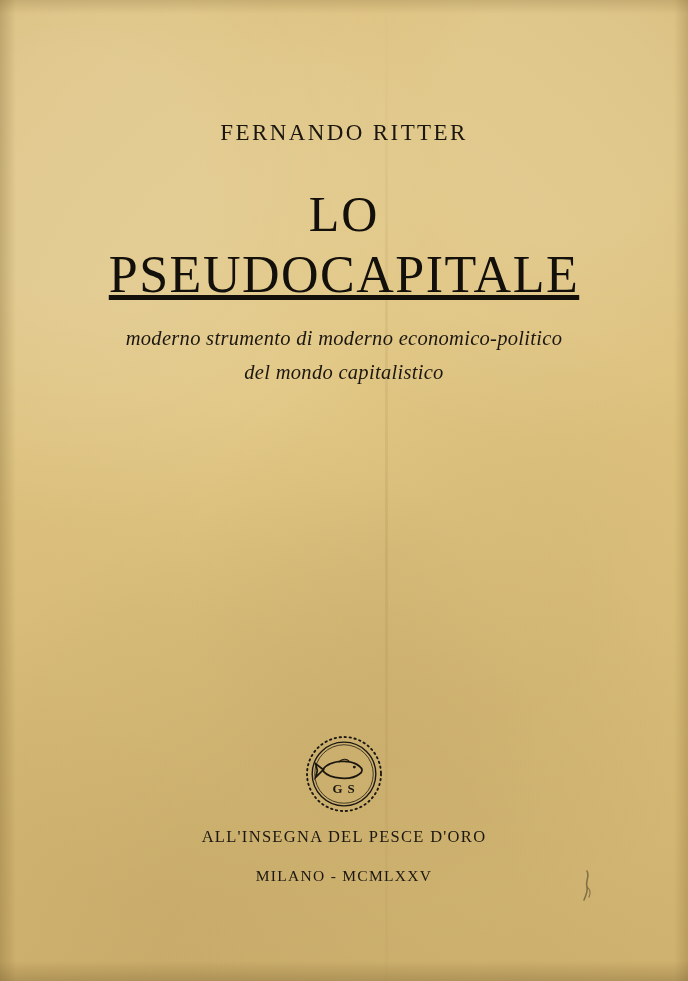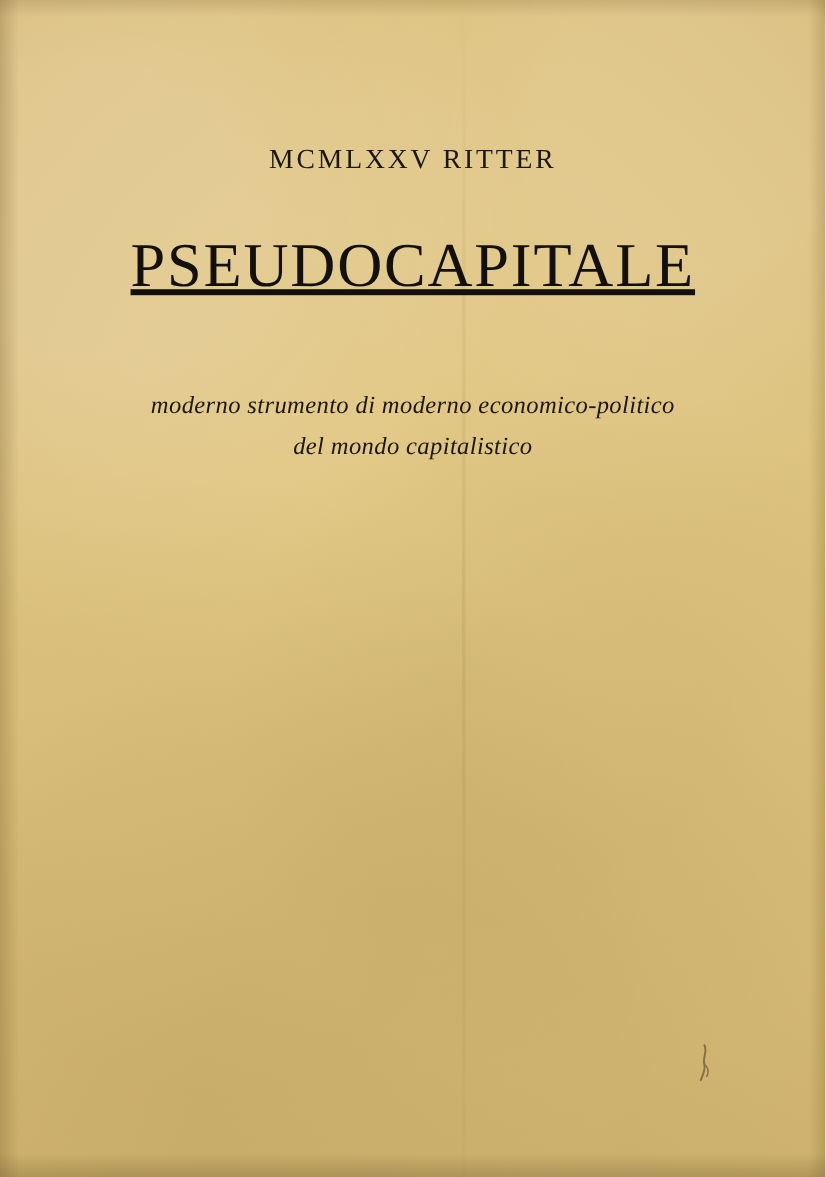--- a/index.html
+++ b/index.html
@@ -173,31 +173,54 @@
 
 <div id="cover">
 
   <div class="edge-top"></div>
   <div class="edge-left"></div>
   <div class="edge-right"></div>
   <div class="edge-bottom"></div>
 
   <div class="content">
 
-    <div class="author">MCMLXXV RITTER</div>
+    <div class="author">FERNANDO RITTER</div>
 
     <div class="title">
+      <span class="title-line1">LO</span>
       <span class="title-line2">PSEUDOCAPITALE</span>
     </div>
 
     <div class="subtitle">
       <div>moderno strumento di moderno economico-politico</div>
       <div>del mondo capitalistico</div>
     </div>
 
+    <div class="imprint">
+
+      <svg class="logo" viewBox="0 0 100 100">
+
+        <circle cx="50" cy="50" r="43" fill="none" stroke="#1b1710" stroke-width="2.2" stroke-dasharray="1.6 4.2" stroke-linecap="round"></circle>
+        <circle cx="50" cy="50" r="37" fill="none" stroke="#1b1710" stroke-width="1.6"></circle>
+        <circle cx="50" cy="50" r="34" fill="none" stroke="#1b1710" stroke-width="0.9"></circle>
+
+        <path d="M26 44 C34 34, 58 32, 68 41 C72 44, 72 47, 68 50 C58 58, 34 56, 26 47 Z" fill="none" stroke="#1b1710" stroke-width="2"></path>
+
+        <path d="M26 45 L17 38 L19 46 L17 54 Z" fill="none" stroke="#1b1710" stroke-width="2"></path>
+
+        <circle cx="62" cy="42" r="1.7" fill="#1b1710"></circle>
+
+        <path d="M44 36 C48 32, 53 32, 56 35" fill="none" stroke="#1b1710" stroke-width="1.4"></path>
+
+        <text x="50" y="72" text-anchor="middle" font-family="Liberation Serif, serif" font-size="15" font-weight="bold" fill="#1b1710" letter-spacing="1">G S</text>
+      </svg>
+
+      <div class="publisher">ALL'INSEGNA DEL PESCE D'ORO</div>
+      <div class="place-year">MILANO - MCMLXXV</div>
+    </div>
 
   </div>
 
   <svg class="pencil-mark" viewBox="0 0 18 34">
     <path d="M9 2 C12 8, 7 12, 9 18 C10 22, 8 26, 6 31" fill="none" stroke="#6b5a38" stroke-width="1.6" stroke-linecap="round"></path>
     <path d="M9 18 C12 20, 13 24, 11 28" fill="none" stroke="#6b5a38" stroke-width="1.2" stroke-linecap="round"></path>
   </svg>
 
 </div>
 

